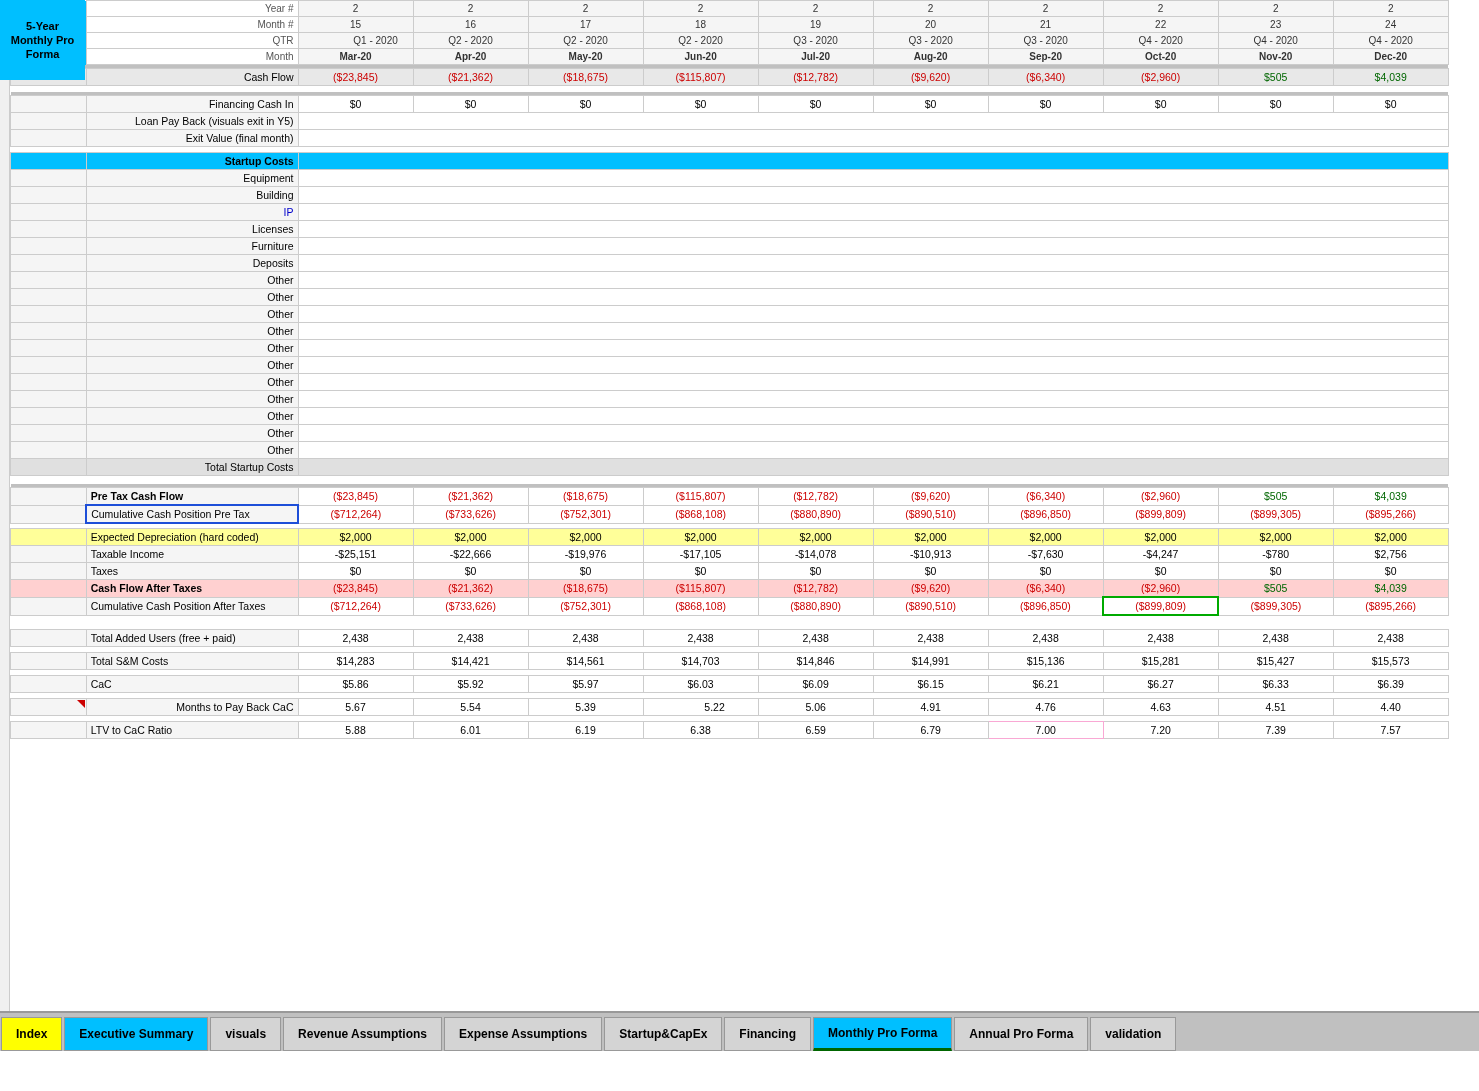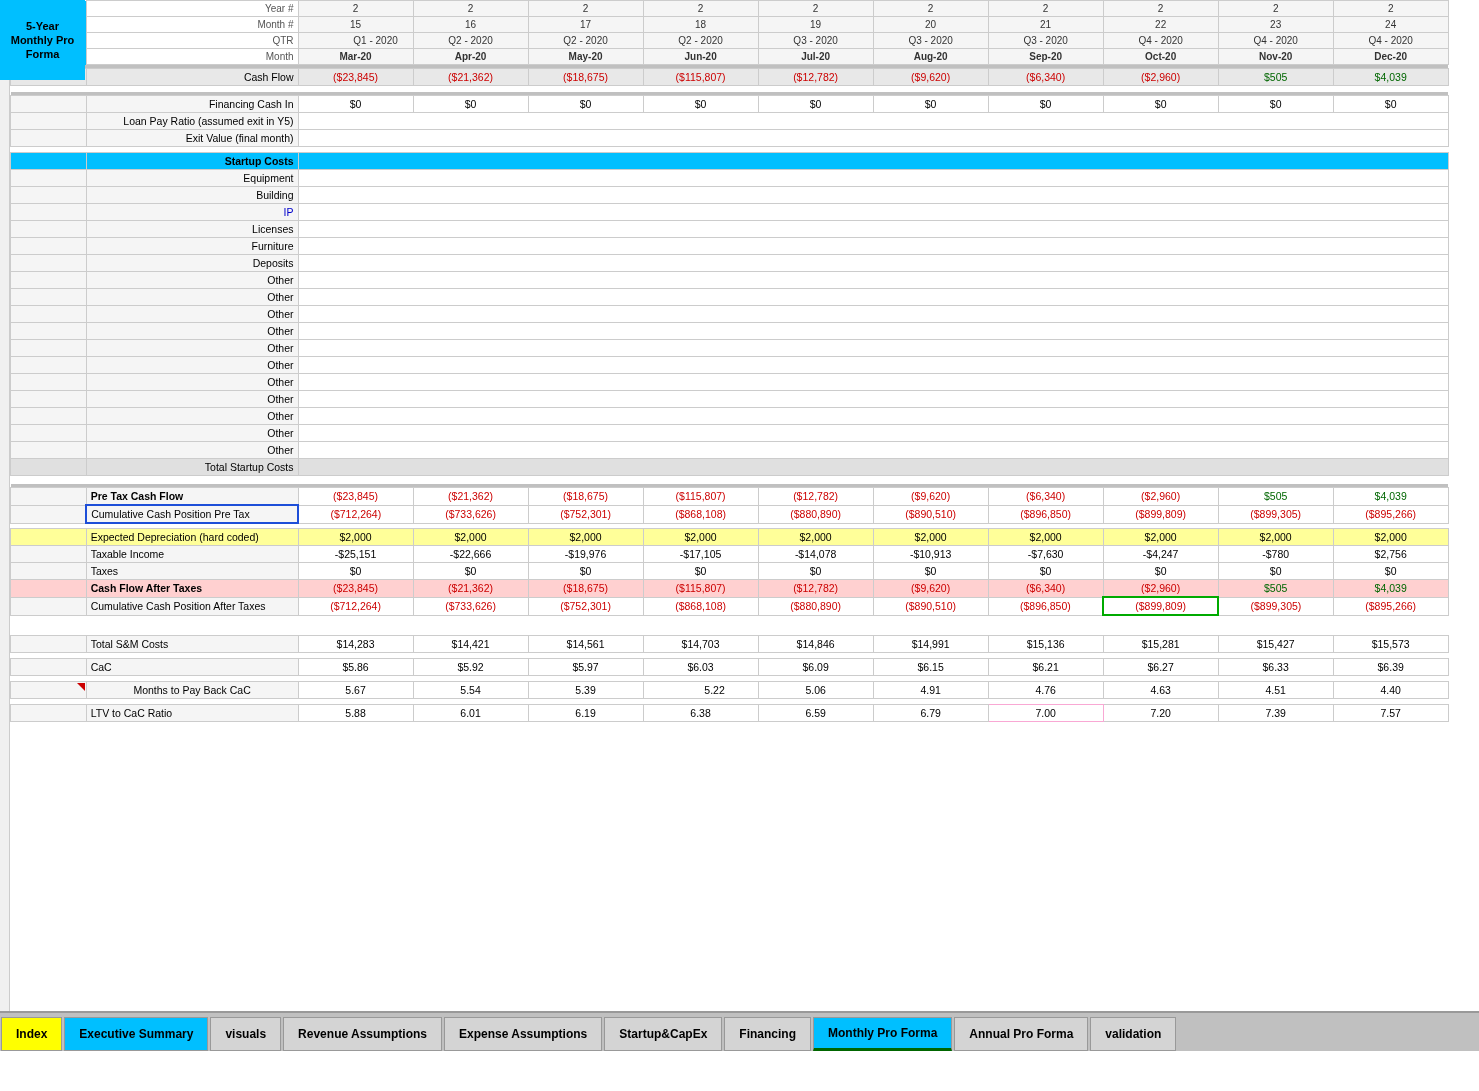--- a/index.html
+++ b/index.html
@@ -223,21 +223,21 @@
         <td style="text-align:center;border:1px solid #ccc;">$0</td>
         <td style="text-align:center;border:1px solid #ccc;">$0</td>
         <td style="text-align:center;border:1px solid #ccc;">$0</td>
         <td style="text-align:center;border:1px solid #ccc;">$0</td>
         <td style="text-align:center;border:1px solid #ccc;">$0</td>
         <td style="background:#fff;border:none;"></td>
       </tr>
 
       <tr>
         <td style="border:1px solid #ccc;background:#f5f5f5;"></td>
-        <td style="text-align:right;background:#f5f5f5;border:1px solid #ccc;">Loan Pay Ratio (assumed exit in Y5)</td>
+        <td style="text-align:right;background:#f5f5f5;border:1px solid #ccc;">Loan Pay Back (visuals exit in Y5)</td>
         <td colspan="10" style="border:1px solid #ccc;"></td>
         <td style="background:#fff;border:none;"></td>
       </tr>
 
       <tr>
         <td style="border:1px solid #ccc;background:#f5f5f5;"></td>
         <td style="text-align:right;background:#f5f5f5;border:1px solid #ccc;">Exit Value (final month)</td>
         <td colspan="10" style="border:1px solid #ccc;"></td>
         <td style="background:#fff;border:none;"></td>
       </tr>
@@ -495,20 +495,35 @@
         <td style="text-align:center;color:#cc0000;border:1px solid #ccc;">($899,305)</td>
         <td style="text-align:center;color:#cc0000;border:1px solid #ccc;">($895,266)</td>
         <td style="background:#fff;border:none;"></td>
       </tr>
 
       <tr>
             <td colspan="12" style="height:14px;border:none;background:#fff;"></td>
             <td style="background:#fff;border:none;"></td>
           </tr>
 
+      <tr>
+        <td style="border:1px solid #ccc;background:#f5f5f5;"></td>
+        <td style="text-align:left;background:#f5f5f5;border:1px solid #ccc;">Total Added Users (free + paid)</td>
+        <td style="text-align:center;border:1px solid #ccc;">2,438</td>
+        <td style="text-align:center;border:1px solid #ccc;">2,438</td>
+        <td style="text-align:center;border:1px solid #ccc;">2,438</td>
+        <td style="text-align:center;border:1px solid #ccc;">2,438</td>
+        <td style="text-align:center;border:1px solid #ccc;">2,438</td>
+        <td style="text-align:center;border:1px solid #ccc;">2,438</td>
+        <td style="text-align:center;border:1px solid #ccc;">2,438</td>
+        <td style="text-align:center;border:1px solid #ccc;">2,438</td>
+        <td style="text-align:center;border:1px solid #ccc;">2,438</td>
+        <td style="text-align:center;border:1px solid #ccc;">2,438</td>
+        <td style="background:#fff;border:none;"></td>
+      </tr>
 
       <tr>
             <td colspan="12" style="height:6px;border:none;background:#fff;"></td>
             <td style="background:#fff;border:none;"></td>
           </tr>
 
       <tr>
         <td style="border:1px solid #ccc;background:#f5f5f5;"></td>
         <td style="text-align:left;background:#f5f5f5;border:1px solid #ccc;">Total S&amp;M Costs</td>
         <td style="text-align:center;border:1px solid #ccc;">$14,283</td>
@@ -548,21 +563,21 @@
       <tr>
             <td colspan="12" style="height:6px;border:none;background:#fff;"></td>
             <td style="background:#fff;border:none;"></td>
           </tr>
 
       <tr>
         <td style="border:1px solid #ccc;background:#f5f5f5;position:relative;">
 
           <div style="width:0;height:0;border-left:8px solid transparent;border-right:0;border-top:8px solid #cc0000;position:absolute;right:1px;top:1px;"></div>
         </td>
-        <td style="text-align:center;background:#f5f5f5;border:1px solid #ccc;">Months to Pay Back CaC</td>
+        <td style="text-align:right;background:#f5f5f5;border:1px solid #ccc;">Months to Pay Back CaC</td>
         <td style="text-align:center;border:1px solid #ccc;">5.67</td>
         <td style="text-align:center;border:1px solid #ccc;">5.54</td>
         <td style="text-align:center;border:1px solid #ccc;">5.39</td>
         <td style="text-align:center;border:1px solid #ccc;padding-left:32px;">5.22</td>
         <td style="text-align:center;border:1px solid #ccc;">5.06</td>
         <td style="text-align:center;border:1px solid #ccc;">4.91</td>
         <td style="text-align:center;border:1px solid #ccc;">4.76</td>
         <td style="text-align:center;border:1px solid #ccc;">4.63</td>
         <td style="text-align:center;border:1px solid #ccc;">4.51</td>
         <td style="text-align:center;border:1px solid #ccc;">4.40</td>

